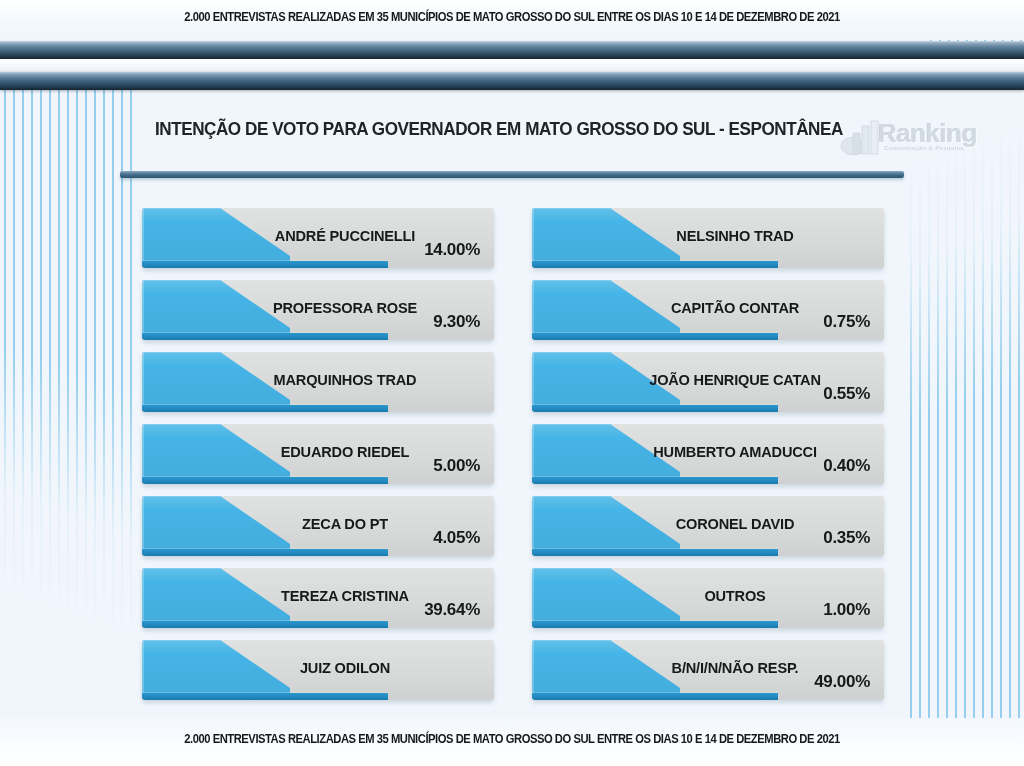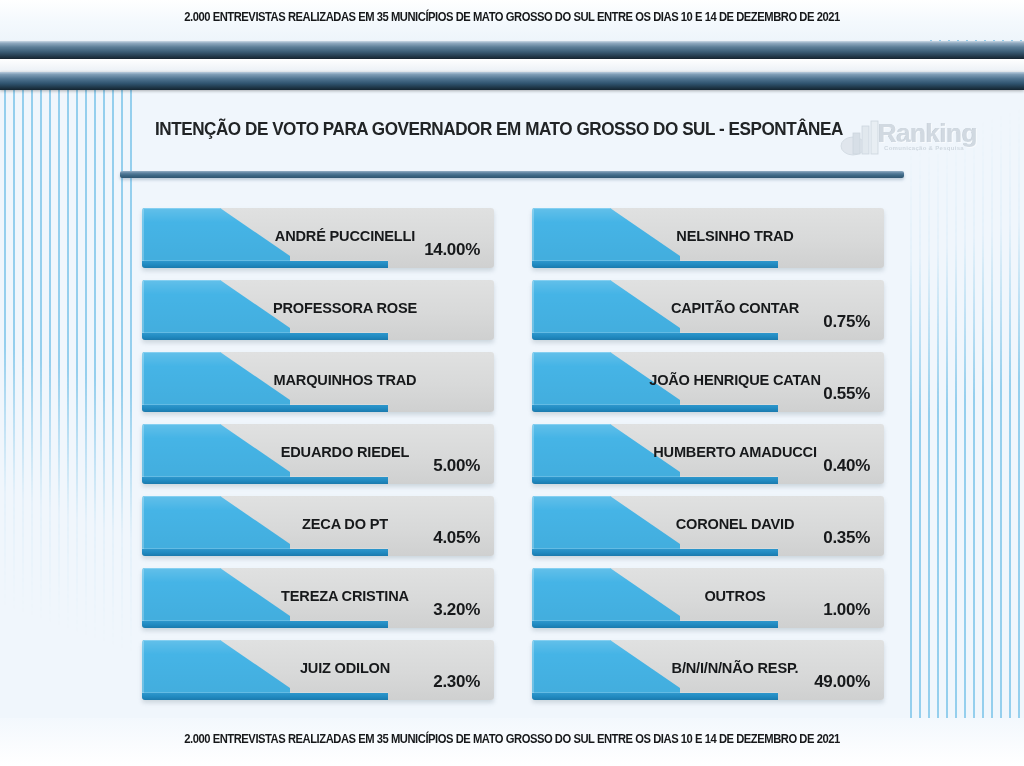--- a/index.html
+++ b/index.html
@@ -327,20 +327,21 @@
           <div class="bar-wedge-shade"></div>
           <div class="bar-strip" style="width:70%"></div>
           <div class="bar-label">ANDRÉ PUCCINELLI</div>
           <div class="bar-value">14.00%</div>
         </div>
         <div class="bar-row">
           <div class="bar-wedge"></div>
           <div class="bar-wedge-shade"></div>
           <div class="bar-strip" style="width:70%"></div>
           <div class="bar-label">PROFESSORA ROSE</div>
+          <div class="bar-value">9.30%</div>
         </div>
         <div class="bar-row">
           <div class="bar-wedge"></div>
           <div class="bar-wedge-shade"></div>
           <div class="bar-strip" style="width:70%"></div>
           <div class="bar-label">MARQUINHOS TRAD</div>
         </div>
         <div class="bar-row">
           <div class="bar-wedge"></div>
           <div class="bar-wedge-shade"></div>
@@ -353,28 +354,27 @@
           <div class="bar-wedge-shade"></div>
           <div class="bar-strip" style="width:70%"></div>
           <div class="bar-label">ZECA DO PT</div>
           <div class="bar-value">4.05%</div>
         </div>
         <div class="bar-row">
           <div class="bar-wedge"></div>
           <div class="bar-wedge-shade"></div>
           <div class="bar-strip" style="width:70%"></div>
           <div class="bar-label">TEREZA CRISTINA</div>
-          <div class="bar-value">3.20%</div>
+          <div class="bar-value">39.64%</div>
         </div>
         <div class="bar-row">
           <div class="bar-wedge"></div>
           <div class="bar-wedge-shade"></div>
           <div class="bar-strip" style="width:70%"></div>
           <div class="bar-label">JUIZ ODILON</div>
-          <div class="bar-value">2.30%</div>
         </div>
       </div>
     <div class="bar-column" id="col-right">
         <div class="bar-row">
           <div class="bar-wedge"></div>
           <div class="bar-wedge-shade"></div>
           <div class="bar-strip" style="width:70%"></div>
           <div class="bar-label">NELSINHO TRAD</div>
         </div>
         <div class="bar-row">

